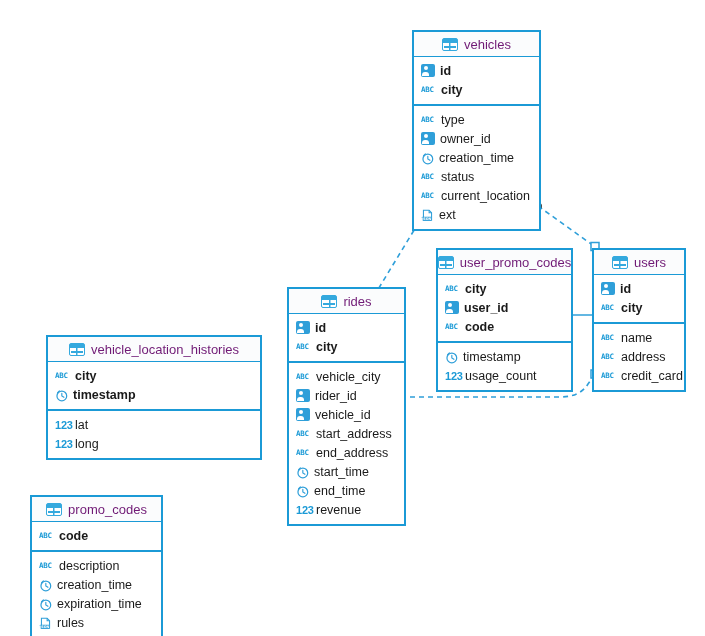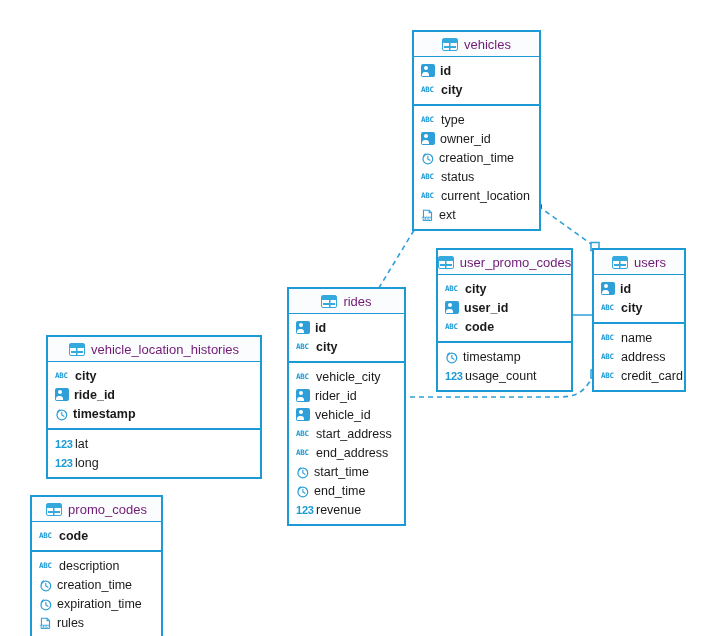--- a/index.html
+++ b/index.html
@@ -380,24 +380,20 @@
         <div class="tbl-header">
           <span class="ico ico-table"></span>
           <span class="tbl-title">vehicle_location_histories</span>
         </div>
         <div class="col-group">
           <div class="col-row pk">
             <span class="ico ico-abc">ABC</span>
             <span class="col-name">city</span>
           </div>
           <div class="col-row pk">
-            <span class="ico ico-id"></span>
-            <span class="col-name">ride_id</span>
-          </div>
-          <div class="col-row pk">
             <span class="ico ico-clock"><svg viewBox="0 0 16 16" width="13" height="13">
                 <circle cx="8.4" cy="8.6" r="6" fill="#ffffff" stroke="#2f9fd9" stroke-width="1.5"></circle>
                 <path d="M8.4 5.2 V8.6 L11 10.2" fill="none" stroke="#2f9fd9" stroke-width="1.4" stroke-linecap="round"></path>
                 <path d="M3.2 4.4 L5.4 2.4" fill="none" stroke="#2f9fd9" stroke-width="1.4" stroke-linecap="round"></path>
               </svg></span>
             <span class="col-name">timestamp</span>
           </div>
         </div>
         <div class="col-group">
           <div class="col-row">

